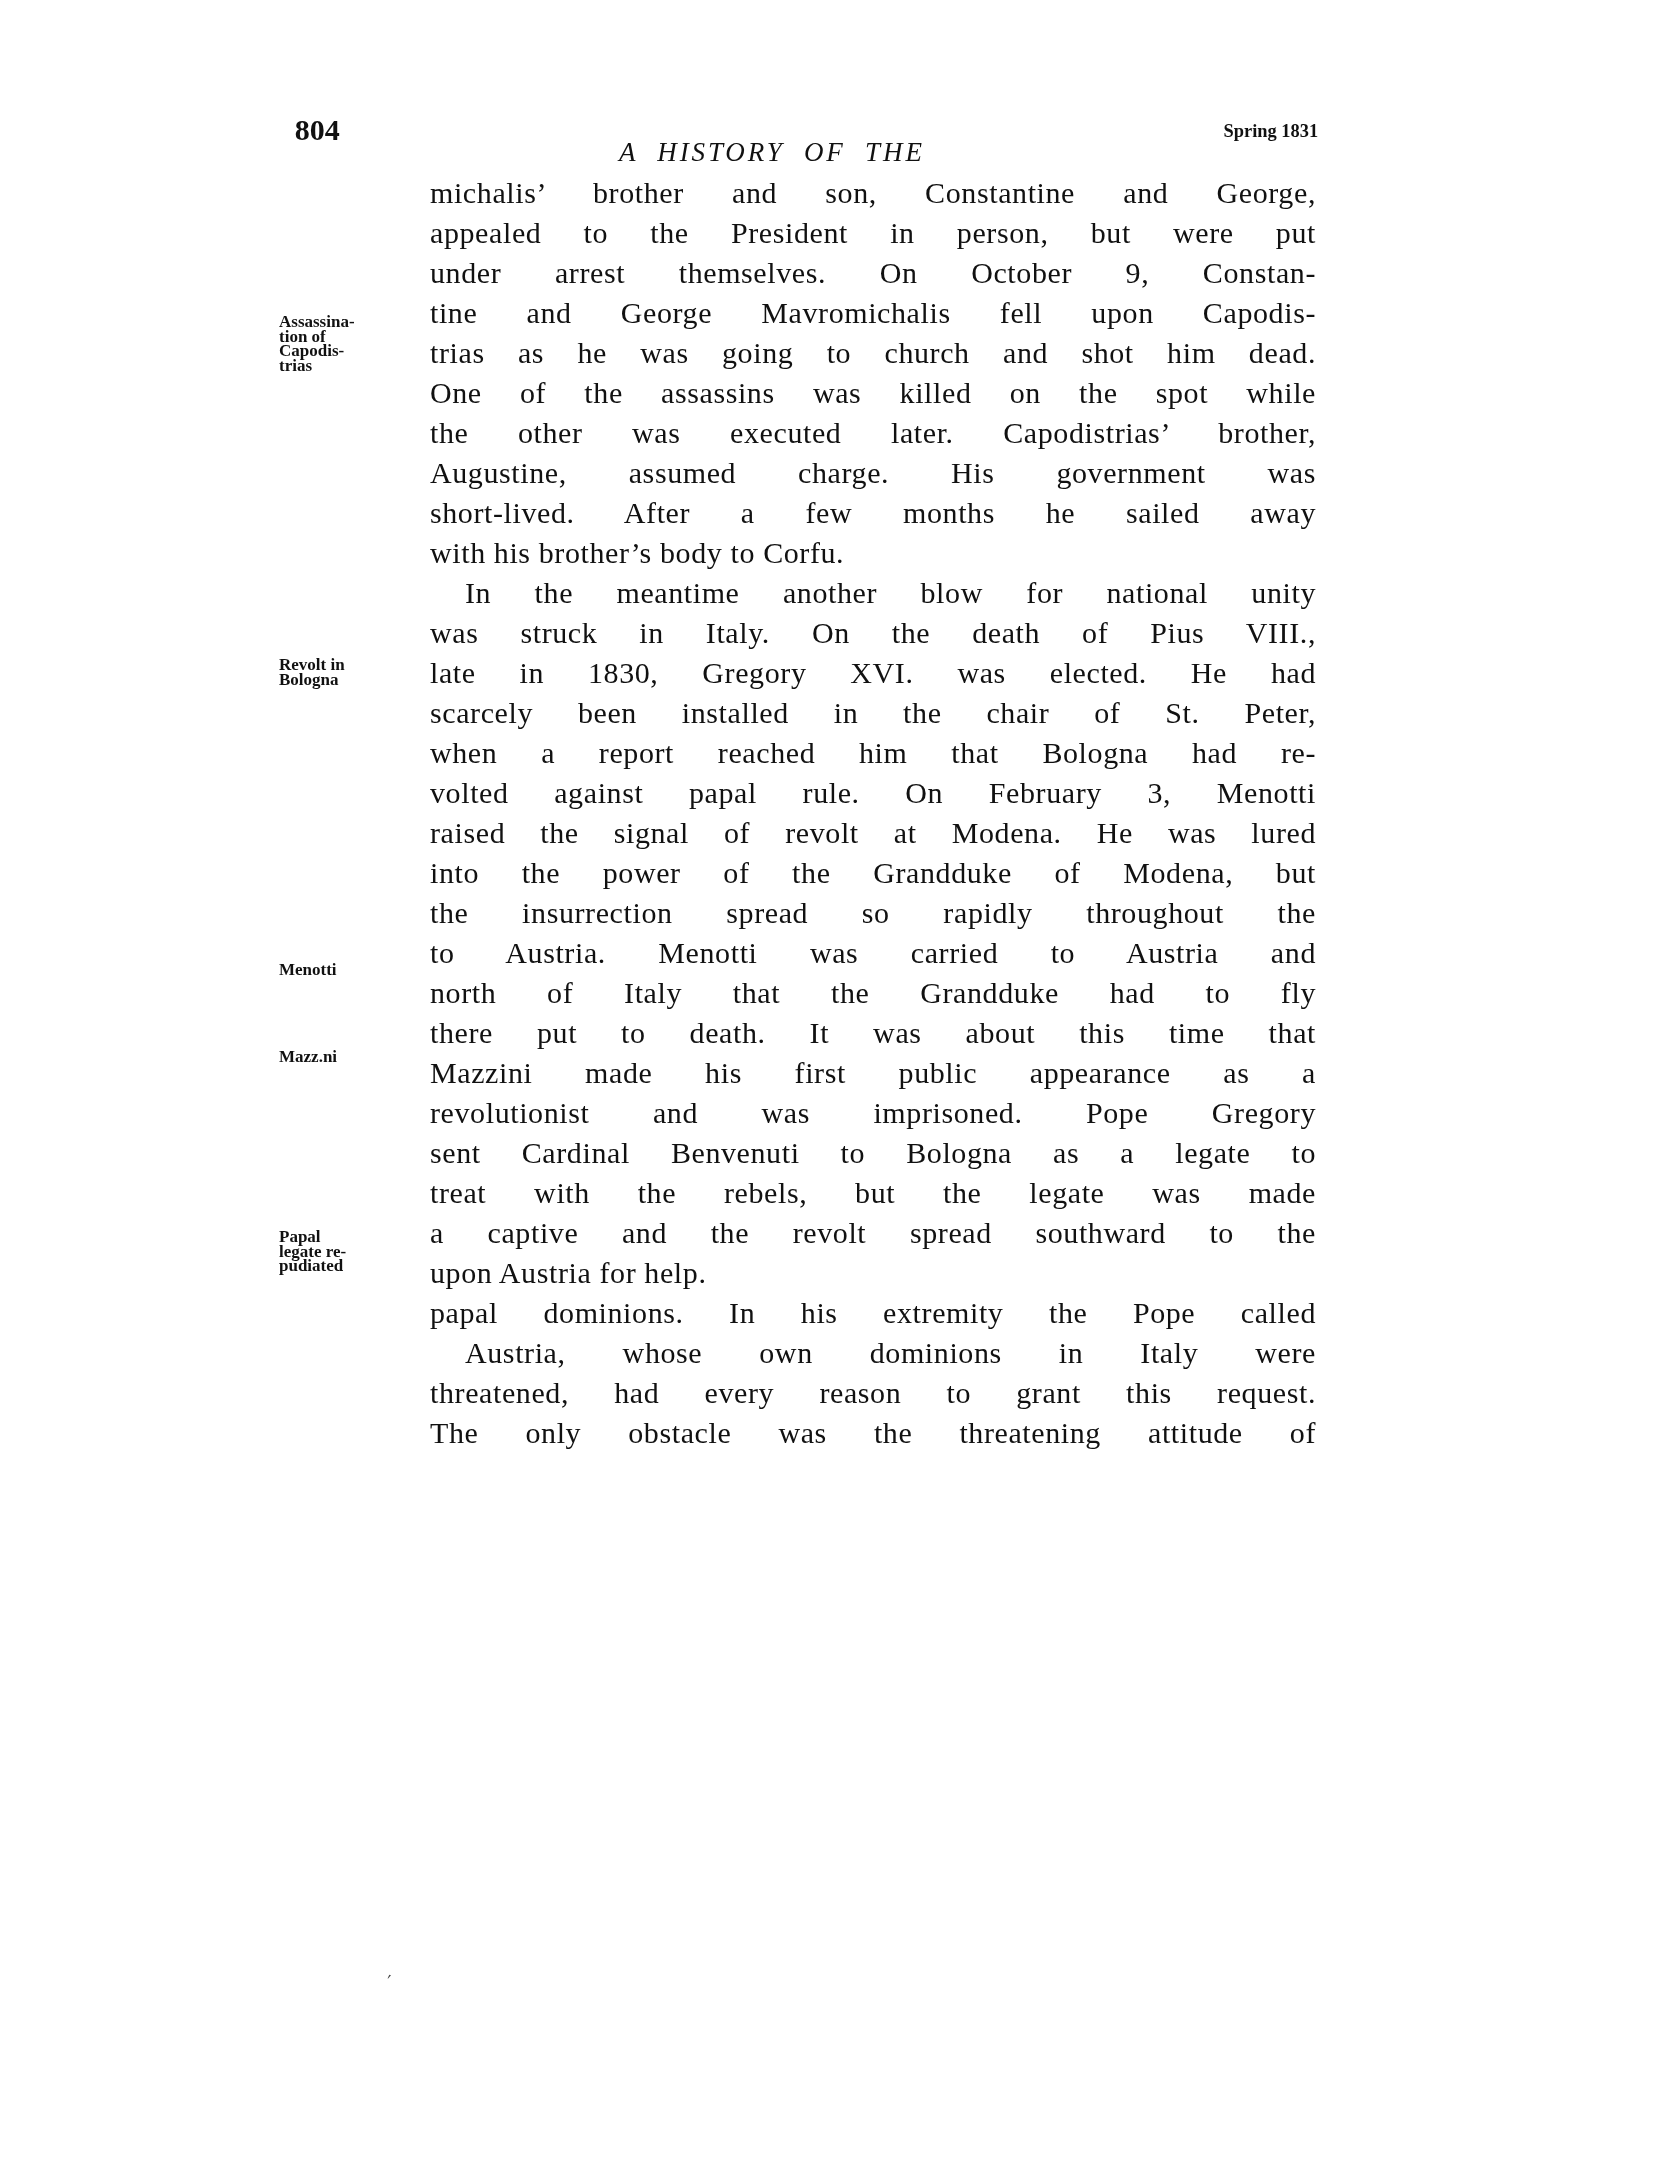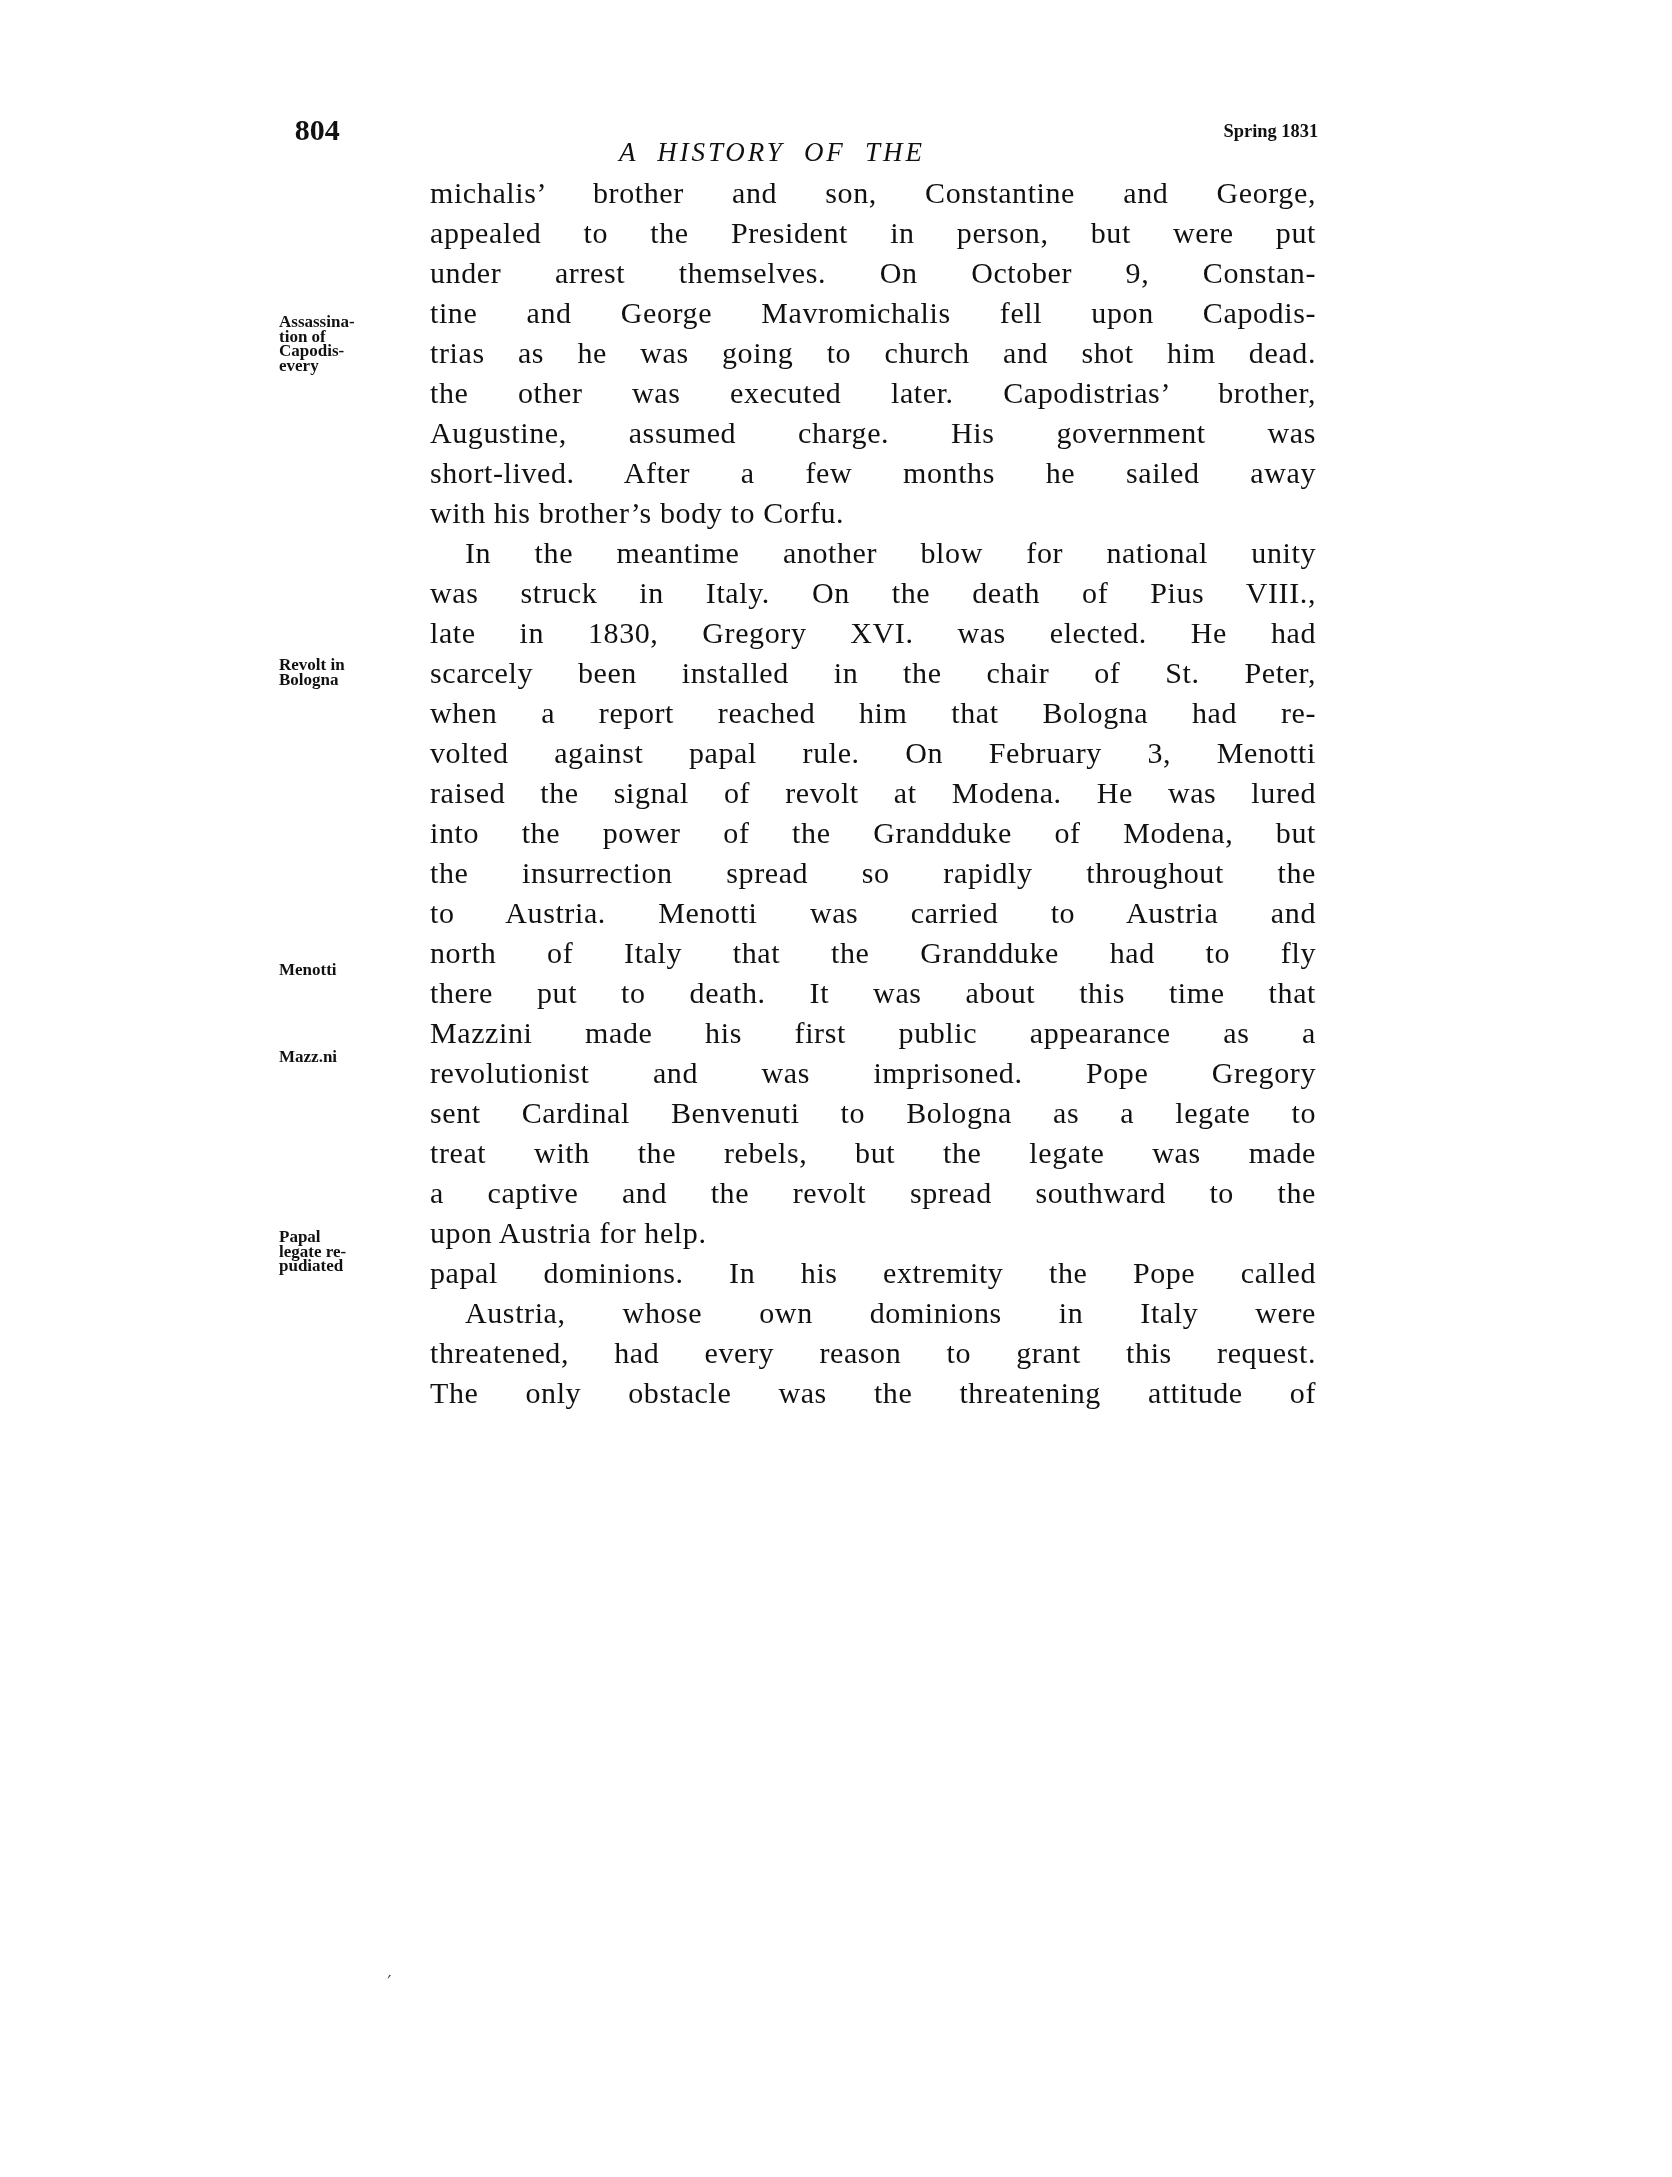--- a/index.html
+++ b/index.html
@@ -113,20 +113,21 @@
     <span class="running-title">A HISTORY OF THE</span>
     <span class="running-date">Spring 1831</span>
   </div>
 
   <div class="body-text" id="body-text">
       <span class="line">michalis’ brother and son, Constantine and George,</span>
       <span class="line">appealed to the President in person, but were put</span>
       <span class="line">under arrest themselves.  On October 9, Constan-</span>
       <span class="line">tine and George Mavromichalis fell upon Capodis-</span>
       <span class="line">trias as he was going to church and shot him dead.</span>
+      <span class="line">One of the assassins was killed on the spot while</span>
       <span class="line">the other was executed later.  Capodistrias’ brother,</span>
       <span class="line">Augustine, assumed charge.  His government was</span>
       <span class="line">short-lived.  After a few months he sailed away</span>
       <span class="line last">with his brother’s body to Corfu.</span>
       <span class="line indent">In the meantime another blow for national unity</span>
       <span class="line">was struck in Italy.  On the death of Pius VIII.,</span>
       <span class="line">late in 1830, Gregory XVI. was elected.  He had</span>
       <span class="line">scarcely been installed in the chair of St. Peter,</span>
       <span class="line">when a report reached him that Bologna had re-</span>
       <span class="line">volted against papal rule.  On February 3, Menotti</span>
@@ -145,21 +146,21 @@
       <span class="line">papal dominions.  In his extremity the Pope called</span>
       <span class="line indent">Austria, whose own dominions in Italy were</span>
       <span class="line">threatened, had every reason to grant this request.</span>
       <span class="line">The only obstacle was the threatening attitude of</span>
     </div>
 
   <div class="margin-note" style="top:315px;">
     <span>Assassina-</span>
     <span>tion of</span>
     <span>Capodis-</span>
-    <span>every</span>
+    <span>trias</span>
   </div>
 
   <div class="margin-note" style="top:658px;">
     <span>Revolt in</span>
     <span>Bologna</span>
   </div>
 
   <div class="margin-note" style="top:963px;">
     <span>Menotti</span>
   </div>

